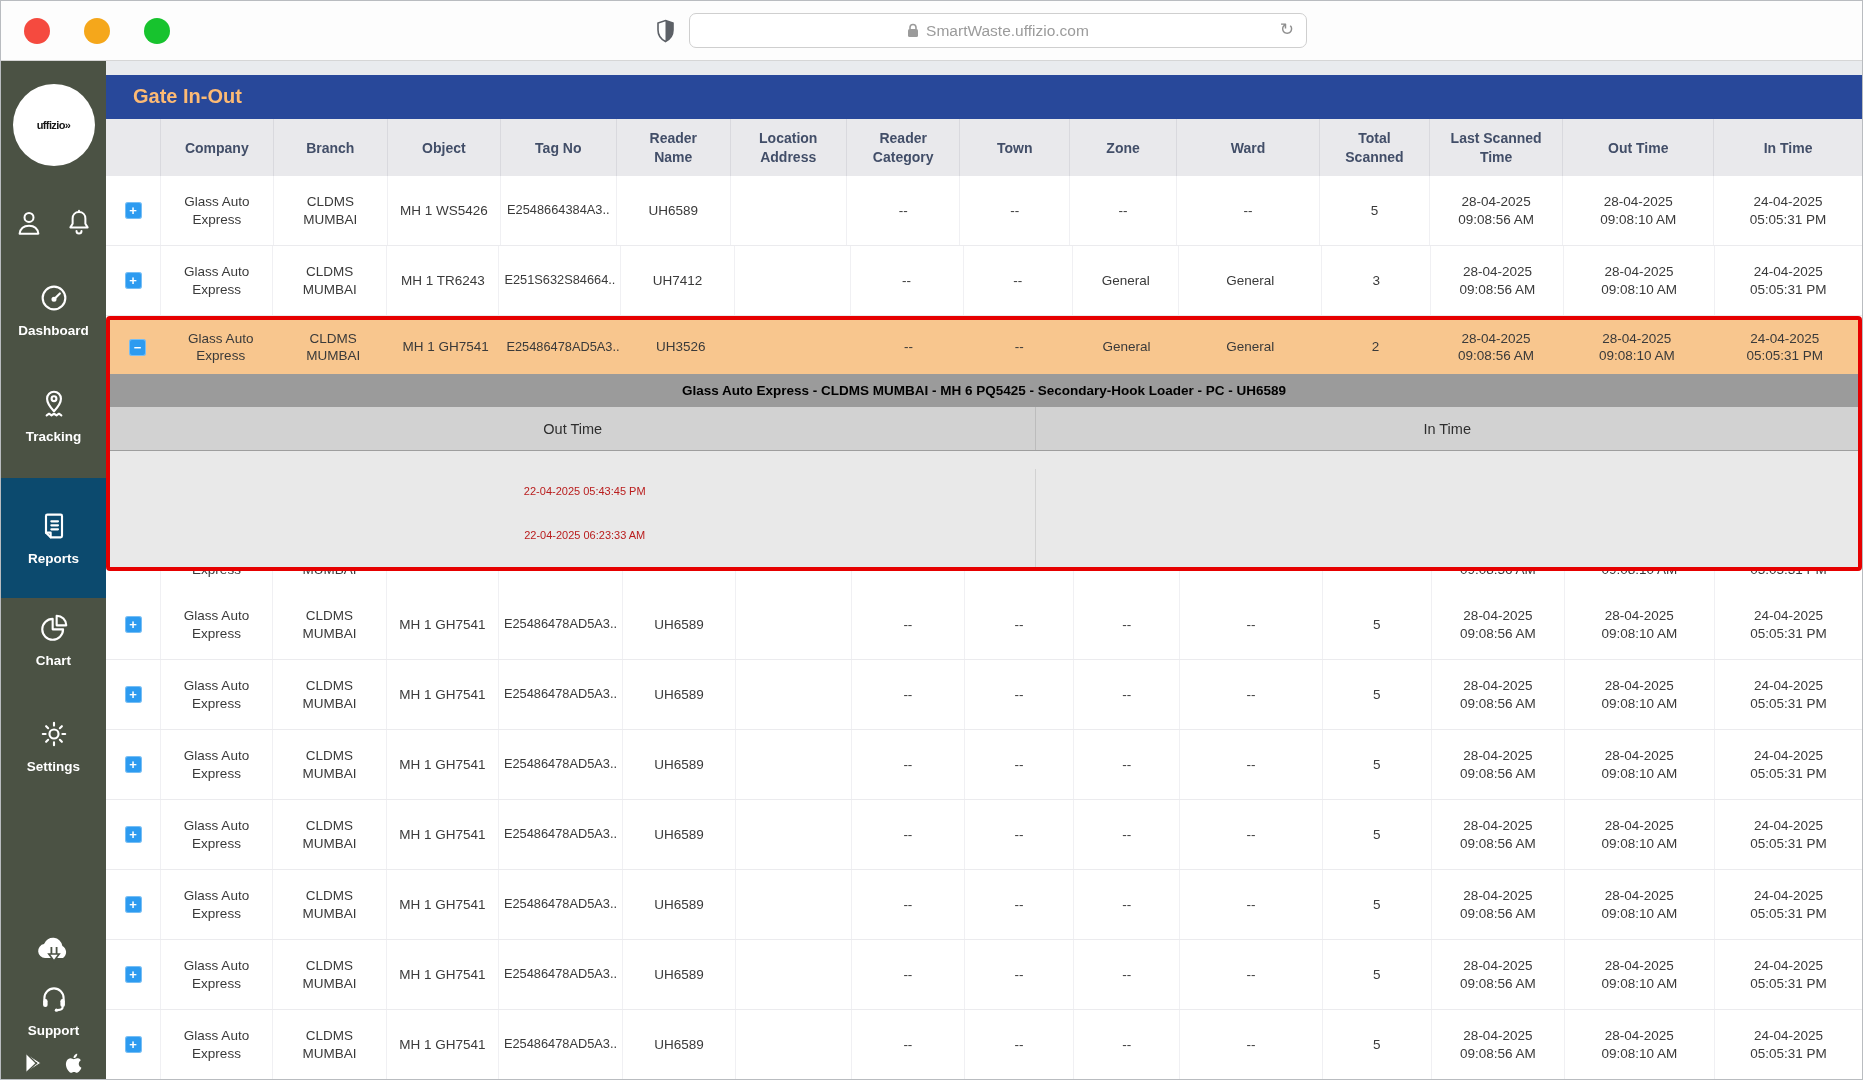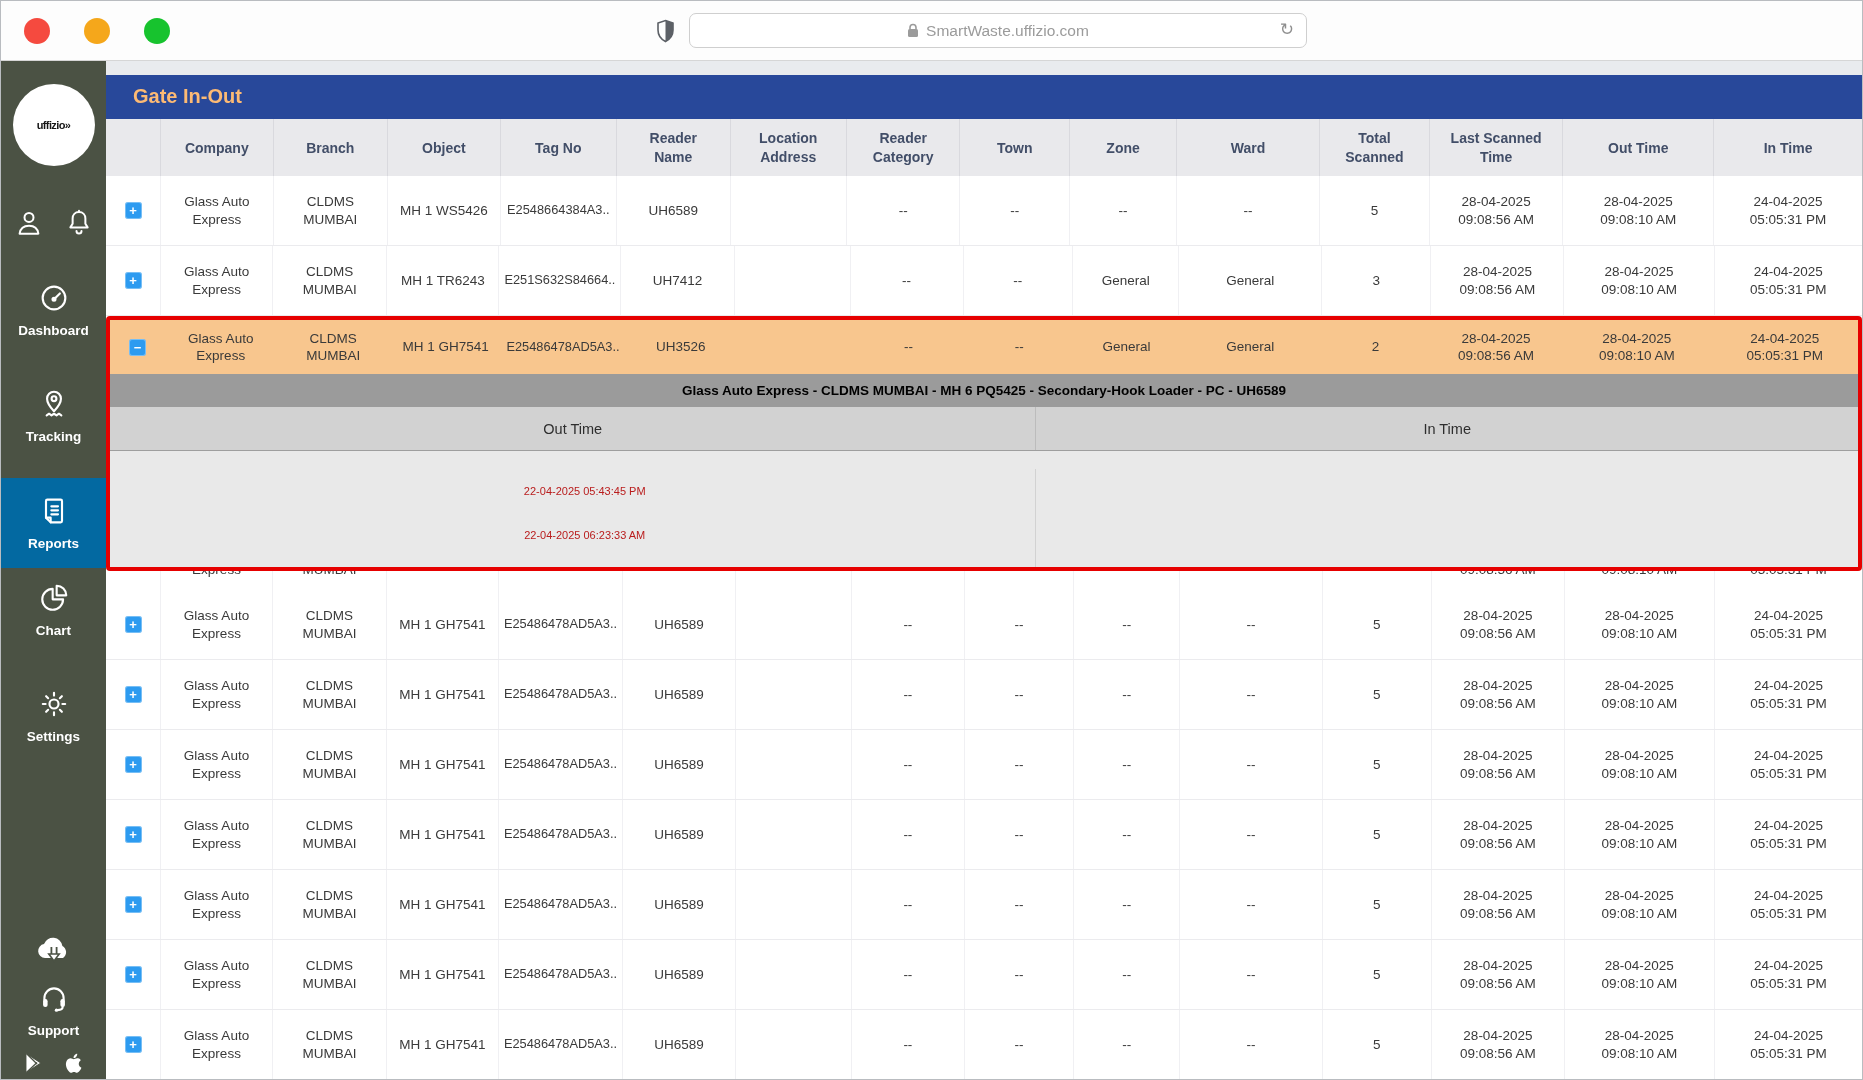--- a/index.html
+++ b/index.html
@@ -23,21 +23,21 @@
   
   .app { display:flex; height:1019px; }
   .sidebar { width:105px; background:#4b5244; color:#fff; flex:0 0 105px;
              display:flex; flex-direction:column; align-items:center; }
   .logo { width:82px; height:82px; background:#fff; border-radius:50%; margin-top:23px;
           display:flex; align-items:center; justify-content:center; }
   .logo span { color:#141414; font-weight:700; font-size:11px; letter-spacing:-0.6px; }
   .sb-iconrow { display:flex; gap:20px; margin-top:42px; }
   .sb-item { margin-top:30px; width:105px; text-align:center; padding:10px 0; cursor:pointer; }
   .sb-item .lbl { display:block; font-size:13.5px; margin-top:5px; font-weight:600; }
-  .sb-item.active { background:#0369a1; padding:17px 0; margin-top:24px; }
+  .sb-item.active { background:#0c4a6e; padding:32px 0; margin-top:24px; }
   .sb-bottom { margin-top:auto; display:flex; flex-direction:column; align-items:center; padding-bottom:0; }
   .stores { display:flex; gap:14px; margin-top:12px; align-items:center; }
   svg.ic { stroke:#fff; fill:none; stroke-width:1.6; stroke-linecap:round; stroke-linejoin:round; }
 
   
   .content { flex:1; display:flex; flex-direction:column; background:#fff; overflow:hidden; }
   .top-strip { height:17px; background:#e9ebee; }
   .page-header { height:54px; background:#28489a; color:#fdba74; display:flex; align-items:center; }
   .page-header span { font-size:20px; font-weight:700; margin-left:27px; }
 

